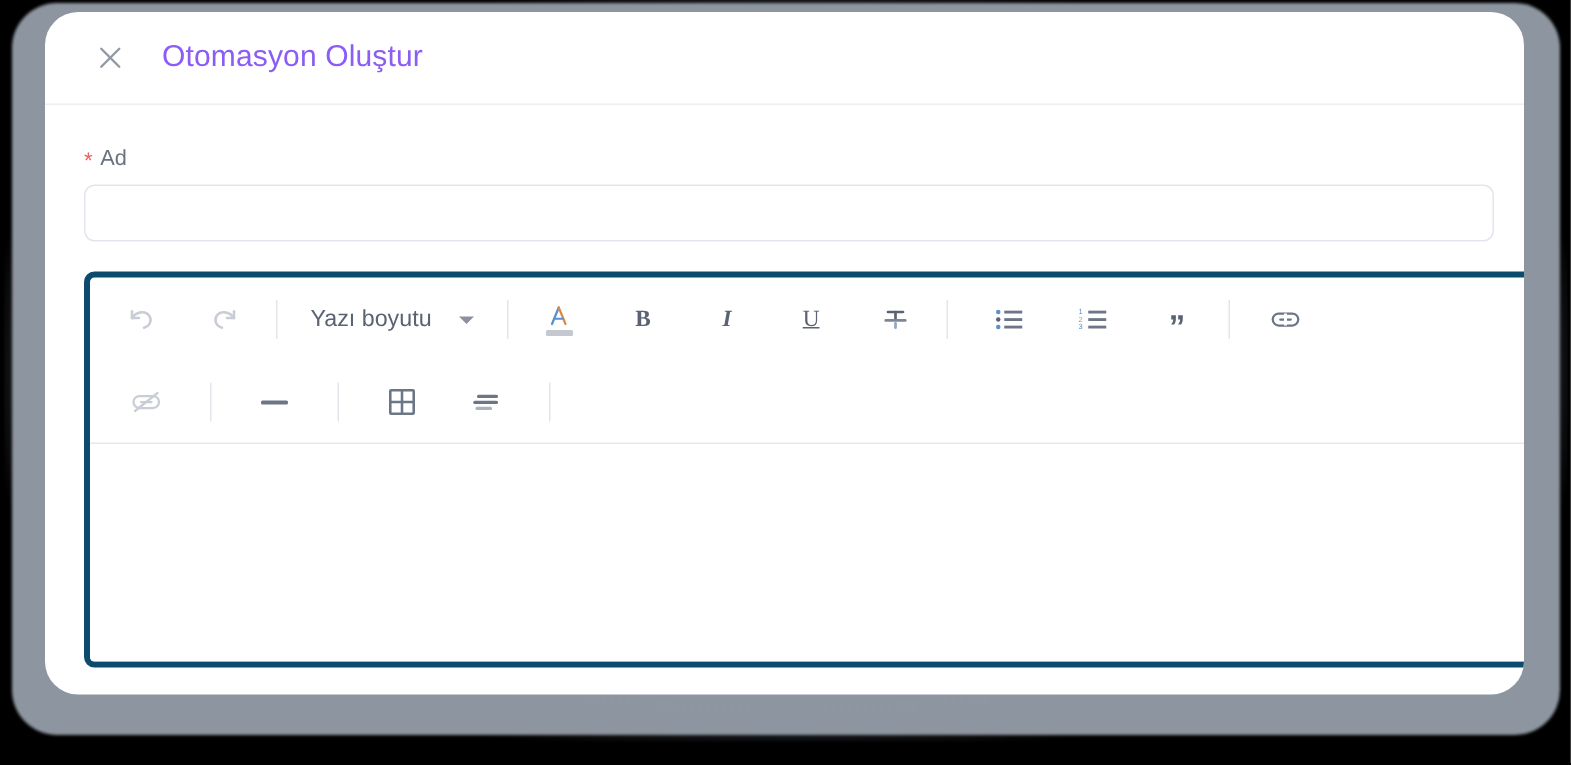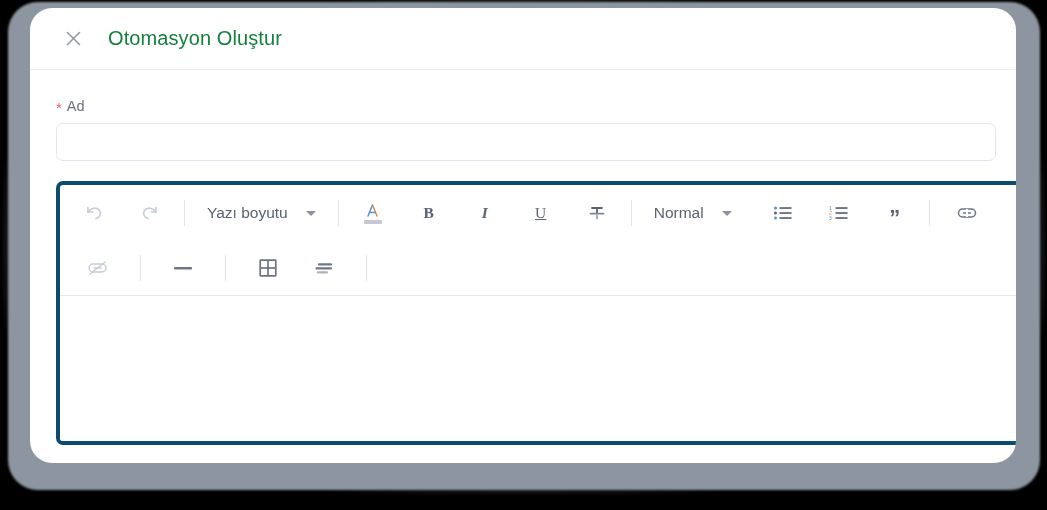--- a/index.html
+++ b/index.html
@@ -50,21 +50,21 @@
   .close-btn {
     width: 34px; height: 34px;
     display: flex; align-items: center; justify-content: center;
     cursor: pointer;
     color: #9199a4;
   }
   .close-btn svg { display: block; }
   #dialog-title {
     margin-left: 18px;
     font-size: 20px;
-    color: #15803d;
+    color: #8b5cf6;
     letter-spacing: 0.1px;
   }
 
   
   #dialog-body { padding: 28px 26px 0 26px; }
 
   .field-label {
     font-size: 14.5px;
     color: #6b7280;
     margin-bottom: 9px;
@@ -231,24 +231,20 @@
           <svg width="20" height="18" viewBox="0 0 20 18" fill="none" stroke="#5b6373" stroke-width="1.8" stroke-linecap="round">
             <line x1="5" y1="4" x2="15" y2="4"></line>
             <line x1="10" y1="4" x2="10" y2="9"></line>
             <line x1="3.5" y1="9.6" x2="16.5" y2="9.6" stroke="#7d8695"></line>
             <line x1="10" y1="11.5" x2="10" y2="14.5" stroke="#8fa7c4"></line>
           </svg>
         </div>
 
         <div class="tb-sep"></div>
 
-        <div class="tb-select">
-          <span>Normal</span>
-          <span class="caret"></span>
-        </div>
 
         <div class="tb-btn" style="margin-left:18px;">
           <svg width="20" height="16" viewBox="0 0 20 16" fill="none">
             <circle cx="2.5" cy="3" r="1.5" fill="#5b8fd0"></circle>
             <circle cx="2.5" cy="8" r="1.5" fill="#5b6373"></circle>
             <circle cx="2.5" cy="13" r="1.5" fill="#5b8fd0"></circle>
             <rect x="6.5" y="2.1" width="12" height="1.9" fill="#6b7686"></rect>
             <rect x="6.5" y="7.1" width="12" height="1.9" fill="#6b7686"></rect>
             <rect x="6.5" y="12.1" width="12" height="1.9" fill="#6b7686"></rect>
           </svg>

